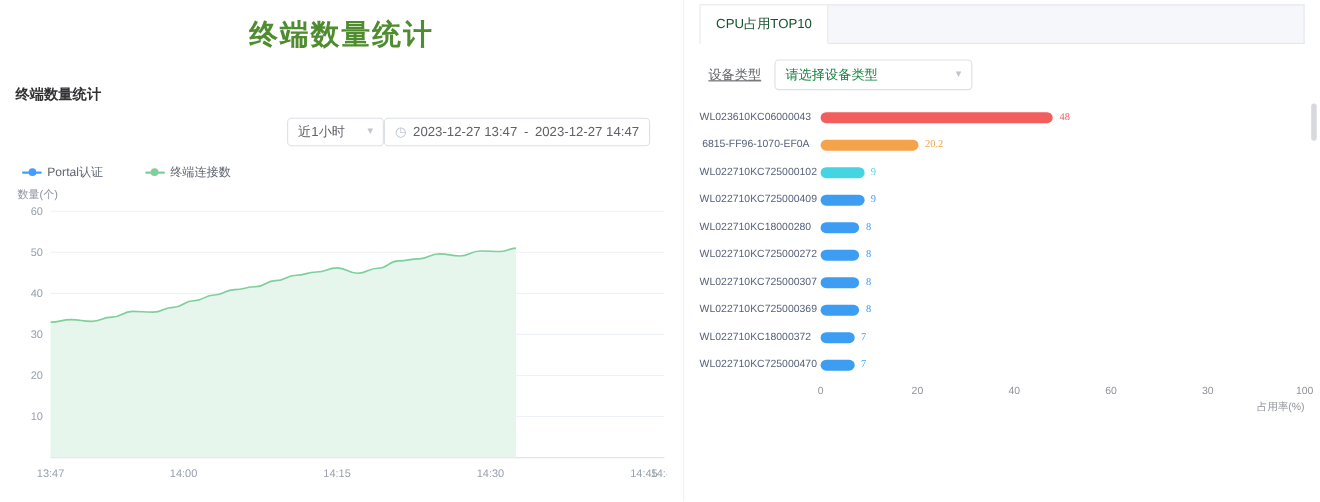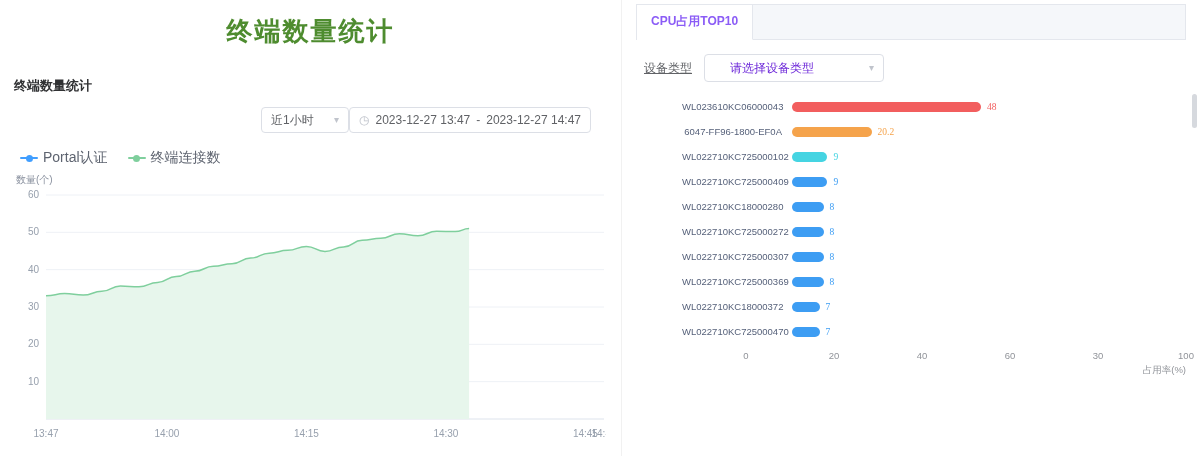--- a/index.html
+++ b/index.html
@@ -19,46 +19,46 @@
   .card-header{font-size:13px;font-weight:bold;color:#303133;padding:8px 0 12px;}
   .controls{display:flex;justify-content:flex-end;align-items:center;gap:0;padding-right:16px;}
   .select-box,.datepicker{
     display:flex;align-items:center;border:1px solid #dcdfe6;border-radius:4px;
     height:26px;font-size:12px;color:#606266;padding:0 9px;background:#fff;box-sizing:border-box;
   }
   .select-box{width:88px;justify-content:space-between;}
   .chev{color:#c0c4cc;font-size:10px;line-height:1;}
   .datepicker .clock{color:#c0c4cc;margin-right:6px;font-size:12px;}
   .datepicker .sep{margin:0 6px;color:#606266;}
-  .legend{display:flex;gap:20px;margin:16px 0 2px 6px;font-size:14px;color:#5e6470;align-items:flex-start;}
+  .legend{display:flex;gap:38px;margin:16px 0 2px 6px;font-size:11px;color:#5e6470;align-items:flex-start;}
   .legend-item{display:flex;align-items:center;gap:5px;cursor:pointer;}
   .legend-marker{position:relative;width:18px;height:2px;border-radius:1px;}
   .legend-marker::after{
     content:"";position:absolute;left:5.5px;top:-2.5px;width:7px;height:7px;
     border-radius:50%;background:inherit;
   }
   .y-name{font-size:10px;color:#8a919f;margin:6px 0 0 2px;}
   .tick{font-size:10px;fill:#97a0ad;}
   
   .tabs{display:flex;border:1px solid #e4e7ed;background:#f5f7fa;height:34px;margin-top:4px;}
   .tab{
     padding:0 14px;line-height:33px;font-size:12px;color:#606266;
     border-right:1px solid #e4e7ed;cursor:pointer;white-space:nowrap;
   }
-  .tab.active{background:#fff;color:#8b5cf6;font-weight:bold;border-bottom:1px solid #fff;margin-bottom:-1px;}
+  .tab.active{background:#fff;color:#14532d;font-weight:normal;border-bottom:1px solid #fff;margin-bottom:-1px;}
   .tabs .filler{flex:1;}
   .filter-row{display:flex;align-items:center;gap:12px;margin:14px 0 12px 8px;}
   .filter-label{font-size:12px;color:#606266;text-decoration:underline;}
   .filter-select{
     width:180px;height:28px;border:1px solid #dcdfe6;border-radius:4px;background:#fff;
     display:flex;align-items:center;justify-content:space-between;padding:0 9px;
     font-size:12px;box-sizing:border-box;
   }
-  .filter-select .placeholder{color:#6d28d9;margin-left:16px;}
-  .bar-rows{margin-top:2px;margin-left:46px;}
+  .filter-select .placeholder{color:#15803d;}
+  .bar-rows{margin-top:2px;}
   .bar-row{display:flex;align-items:center;height:25px;}
   .bar-label{
     width:110px;box-sizing:border-box;padding-right:10px;text-align:right;
     font-size:9.5px;color:#56617a;white-space:nowrap;
   }
   .bar-track{flex:1;display:flex;align-items:center;height:11px;font-family:Liberation Serif, serif;}
   .bar{height:10px;border-radius:6px;min-width:5px;}
   .bar-value{font-size:9.5px;margin-left:6px;}
   .bar-axis{position:relative;height:32px;margin-left:110px;margin-top:6px;}
   .xtick{position:absolute;top:0;transform:translateX(-50%);font-size:9.5px;color:#909399;}
@@ -147,21 +147,21 @@
 
     <div class="bar-rows" id="bar-rows">
         <div class="bar-row">
           <span class="bar-label">WL023610KC06000043</span>
           <div class="bar-track">
             <div class="bar" style="width: 48%; background: rgb(242, 94, 94);"></div>
             <span class="bar-value" style="color: rgb(242, 94, 94);">48</span>
           </div>
         </div>
         <div class="bar-row">
-          <span class="bar-label">6047-FF96-1800-EF0A</span>
+          <span class="bar-label">6815-FF96-1070-EF0A</span>
           <div class="bar-track">
             <div class="bar" style="width: 20.2%; background: rgb(245, 163, 75);"></div>
             <span class="bar-value" style="color: rgb(245, 163, 75);">20.2</span>
           </div>
         </div>
         <div class="bar-row">
           <span class="bar-label">WL022710KC725000102</span>
           <div class="bar-track">
             <div class="bar" style="width: 9%; background: rgb(69, 212, 226);"></div>
             <span class="bar-value" style="color: rgb(69, 212, 226);">9</span>

